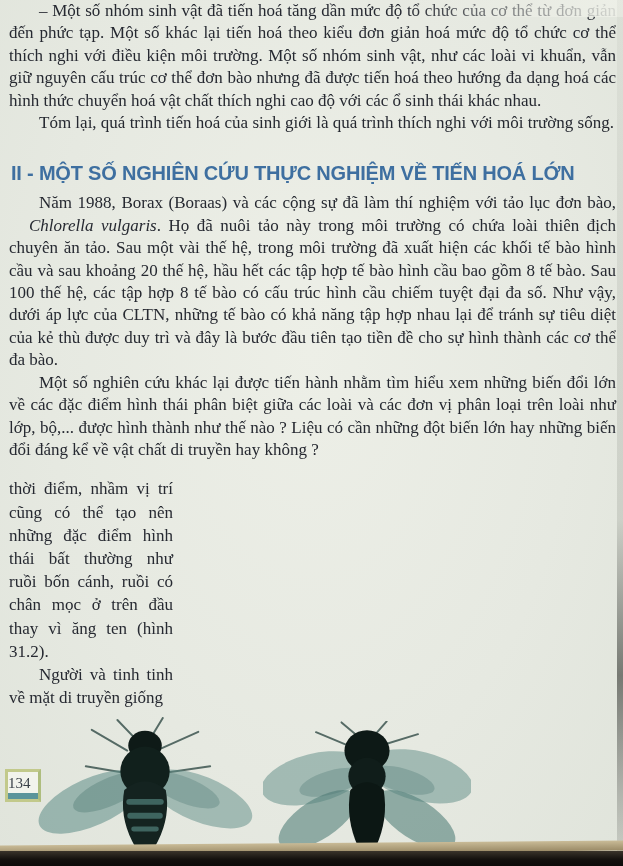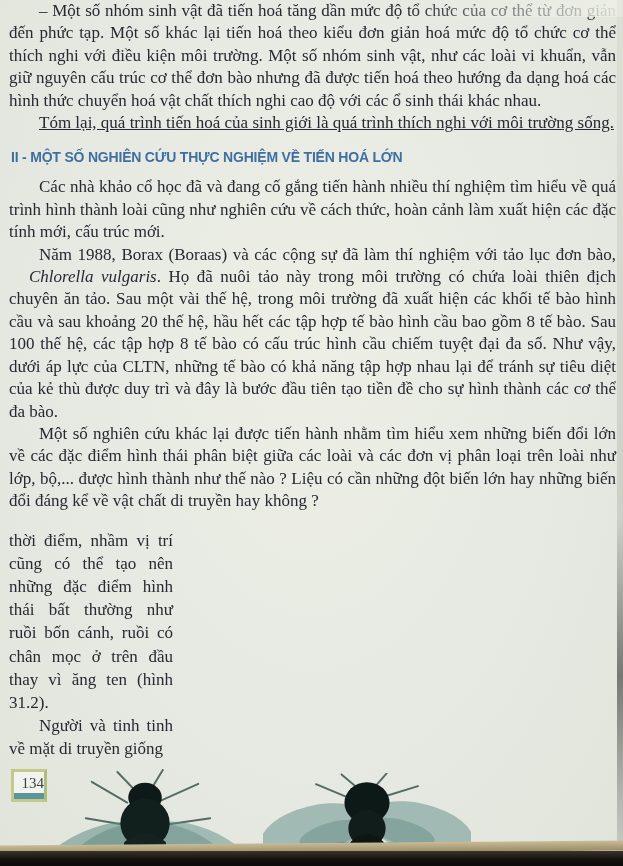--- a/index.html
+++ b/index.html
@@ -16,26 +16,26 @@
     color:#262931;
   }
   .content p{
     margin:0;
     font-size:17px;
     line-height:22.4px;
     text-align:justify;
     text-indent:30px;
   }
   .p-first{text-indent:36px;margin-top:-4px;}
-  .p-tomlai{margin-top:3px;text-decoration:underline;}
+  .p-tomlai{margin-top:3px;}
   .section-heading{
-    margin:13px 0 9px 2px;
+    margin:29px 0 9px 2px;
     font-family:"Liberation Sans", sans-serif;
     font-weight:700;
-    font-size:14px;
+    font-size:20px;
     line-height:20px;
     letter-spacing:-0.2px;
     color:#3e6fa0;
     text-indent:0;
   }
   .italic{font-style:italic;margin-left:20px;}
   .wrap-row{display:flex;margin-top:16px;flex-direction:column;}
   .left-col{width:164px;flex:none;}
   .left-col p{font-size:17px;line-height:23.2px;}
   .p-cont{text-indent:0 !important;}
@@ -50,27 +50,27 @@
   .fly-label-b{position:absolute;left:330px;top:2px;}
   .caption{
     position:relative;left:-2px;margin-top:13px;
     font-family:"Liberation Sans", sans-serif;
     font-weight:700;font-size:12px;line-height:15px;
     letter-spacing:-0.3px;color:#1c1e22;
     white-space:nowrap;
     transform:scaleX(0.94);transform-origin:left center;
   }
   .page-badge{
-    position:absolute;left:11px;top:769px;
+    position:absolute;left:5px;top:769px;
     width:36px;height:33px;
     background:#f2f3ec;
     border:3px solid #c2c98b;
     border-right-color:#aebd7e;
     box-sizing:border-box;
-    display:flex;align-items:center;justify-content:flex-end;
+    display:flex;align-items:center;justify-content:flex-start;
   }
   .page-badge::after{
     content:"";position:absolute;left:0;right:0;bottom:0;height:6px;
     background:#5b949b;
   }
   .page-badge span{
     font-family:"Liberation Serif", serif;
     font-size:15px;color:#3a4048;line-height:1;
     position:relative;top:-2px;
   }
@@ -105,21 +105,20 @@
 
 <div class="page">
   <div class="content">
 
     <p class="p-first">– Một số nhóm sinh vật đã tiến hoá tăng dần mức độ tổ chức của cơ thể từ đơn giản đến phức tạp. Một số khác lại tiến hoá theo kiểu đơn giản hoá mức độ tổ chức cơ thể thích nghi với điều kiện môi trường. Một số nhóm sinh vật, như các loài vi khuẩn, vẫn giữ nguyên cấu trúc cơ thể đơn bào nhưng đã được tiến hoá theo hướng đa dạng hoá các hình thức chuyển hoá vật chất thích nghi cao độ với các ổ sinh thái khác nhau.</p>
 
     <p class="p-tomlai">Tóm lại, quá trình tiến hoá của sinh giới là quá trình thích nghi với môi trường sống.</p>
 
     <h2 class="section-heading">II - MỘT SỐ NGHIÊN CỨU THỰC NGHIỆM VỀ TIẾN HOÁ LỚN</h2>
 
-    <p>Các nhà khảo cổ học đã và đang cố gắng tiến hành nhiều thí nghiệm tìm hiểu về quá trình hình thành loài cũng như nghiên cứu về cách thức, hoàn cảnh làm xuất hiện các đặc tính mới, cấu trúc mới.</p>
 
     <p><span>Năm 1988, Borax (Boraas) và các cộng sự đã làm thí nghiệm với tảo lục đơn bào, </span><span class="italic">Chlorella vulgaris</span><span>. Họ đã nuôi tảo này trong môi trường có chứa loài thiên địch chuyên ăn tảo. Sau một vài thế hệ, trong môi trường đã xuất hiện các khối tế bào hình cầu và sau khoảng 20 thế hệ, hầu hết các tập hợp tế bào hình cầu bao gồm 8 tế bào. Sau 100 thế hệ, các tập hợp 8 tế bào có cấu trúc hình cầu chiếm tuyệt đại đa số. Như vậy, dưới áp lực của CLTN, những tế bào có khả năng tập hợp nhau lại để tránh sự tiêu diệt của kẻ thù được duy trì và đây là bước đầu tiên tạo tiền đề cho sự hình thành các cơ thể đa bào.</span></p>
 
     <p>Một số nghiên cứu khác lại được tiến hành nhằm tìm hiểu xem những biến đổi lớn về các đặc điểm hình thái phân biệt giữa các loài và các đơn vị phân loại trên loài như lớp, bộ,... được hình thành như thế nào ? Liệu có cần những đột biến lớn hay những biến đổi đáng kể về vật chất di truyền hay không ?</p>
 
 
     <div class="wrap-row">
       <div class="left-col">
         <p class="p-cont">thời điểm, nhầm vị trí cũng có thể tạo nên những đặc điểm hình thái bất thường như ruồi bốn cánh, ruồi có chân mọc ở trên đầu thay vì ăng ten (hình 31.2).</p>
         <p class="p-nguoi">Người và tinh tinh về mặt di truyền giống</p>

